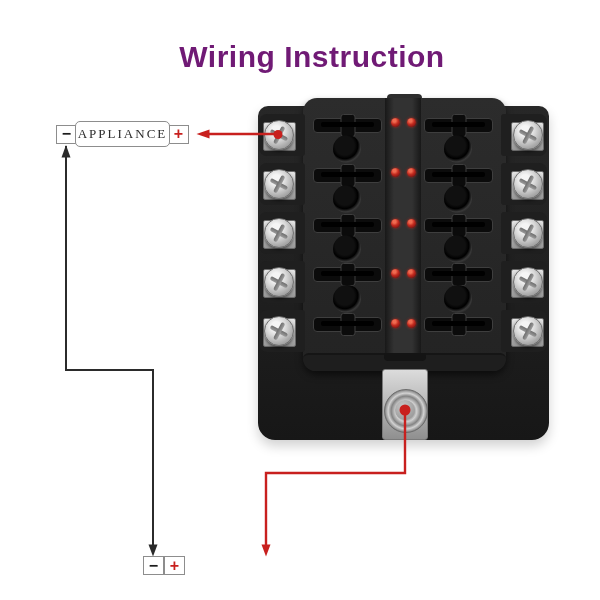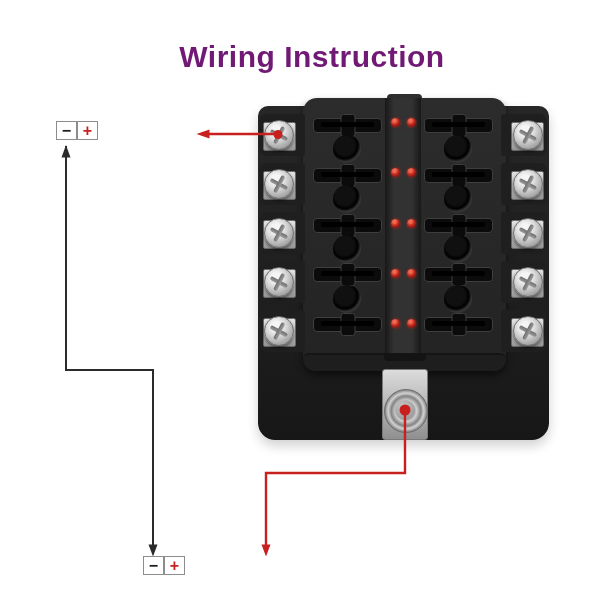--- a/index.html
+++ b/index.html
@@ -220,20 +220,23 @@
       <path class="wire-red" d="M405 412 V473 H266 V551"></path>
       <polygon class="fill-red" points="266,556.5 261.5,544.5 270.5,544.5"></polygon>
       <circle class="fill-red" cx="405" cy="410" r="5.5"></circle>
     </g>
   </svg>
 
   <div class="label-group" id="appliance-label">
     <div class="sign-box minus">
       <span>−</span>
     </div>
+    <div class="name-box">
+      <span>APPLIANCE</span>
+    </div>
     <div class="sign-box plus">
       <span>+</span>
     </div>
   </div>
 
   <div class="label-group" id="battery-label">
     <div class="sign-box minus">
       <span>−</span>
     </div>
     <div class="sign-box plus">

